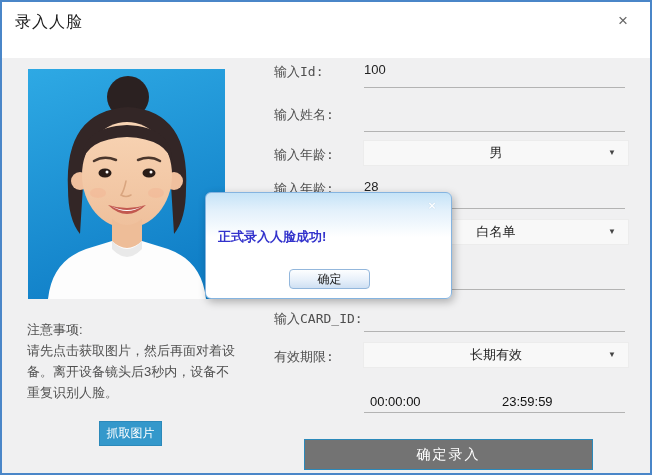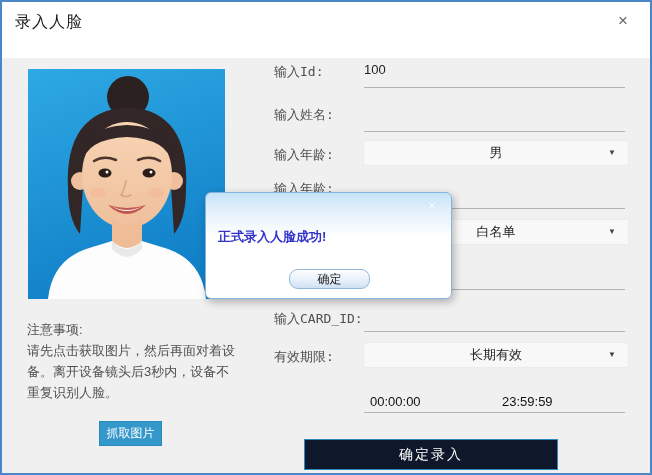--- a/index.html
+++ b/index.html
@@ -50,22 +50,22 @@
     position:absolute; left:361px; width:266px; height:26px;
     background:#f8f8f8; border:1px solid #ececec;
     font-size:13px; color:#222; text-align:center; line-height:24px; cursor:pointer;
   }
   .fselect .arrow {
     position:absolute; right:12px; top:0; height:100%;
     font-size:8px; color:#444; line-height:24px;
   }
   .time-val { position:absolute; top:392px; font-size:13px; color:#111; cursor:pointer; }
   .submit-btn {
-    position:absolute; left:302px; top:437px; width:254px; height:31px;
-    background:#0f172a; border:1px solid #2b89ba; color:#fff;
+    position:absolute; left:302px; top:437px; width:289px; height:31px;
+    background:#737373; border:1px solid #2b89ba; color:#fff;
     font-size:14px; text-align:center; line-height:29px; letter-spacing:2px; cursor:pointer;
   }
   
   .dialog {
     position:absolute; left:203px; top:190px; width:247px; height:107px;
     border:1px solid #85b4e0; border-radius:6px;
     background:linear-gradient(to bottom, #c5e3f7 0%, #e2f0fb 16%, #ffffff 42%, #ffffff 100%);
     box-shadow:2px 3px 8px rgba(0,0,0,0.28);
     z-index:10;
   }
@@ -73,21 +73,21 @@
     position:absolute; right:11px; top:5px; width:16px; height:16px;
     color:#fdfeff; font-size:13px; font-weight:bold; text-align:center;
     line-height:16px; cursor:pointer; text-shadow:0 0 1px #9fc4e2;
   }
   .dialog-msg {
     position:absolute; left:12px; top:35px;
     font-size:13px; font-weight:bold; color:#3333cc;
   }
   .dialog-ok {
     position:absolute; left:83px; top:76px; width:81px; height:20px;
-    border:1px solid #93b7dc; border-radius:9px;
+    border:1px solid #93b7dc; border-radius:4px;
     background:linear-gradient(to bottom, #fdfeff 0%, #e7f0fa 55%, #cfe0f3 100%);
     font-size:12px; color:#222; text-align:center; line-height:18px; cursor:pointer;
   }
 </style>
 </head>
 <body>
 
 <div class="window">
 
   <div class="titlebar">
@@ -159,20 +159,21 @@
   <div class="flabel" style="top:104px;">输入姓名:</div>
   <div class="underline" style="top:129px;"></div>
 
   <div class="flabel" style="top:144px;">输入年龄:</div>
   <div class="fselect" style="top:138px;">
     <span>男</span>
     <span class="arrow">▼</span>
   </div>
 
   <div class="flabel" style="top:178px;">输入年龄:</div>
+  <div class="fvalue" style="top:177px;">28</div>
   <div class="underline" style="top:206px;"></div>
 
   <div class="fselect" style="top:217px;">
     <span>白名单</span>
     <span class="arrow">▼</span>
   </div>
 
   <div class="underline" style="top:287px;"></div>
 
   <div class="flabel" style="top:308px;">输入CARD_ID:</div>

